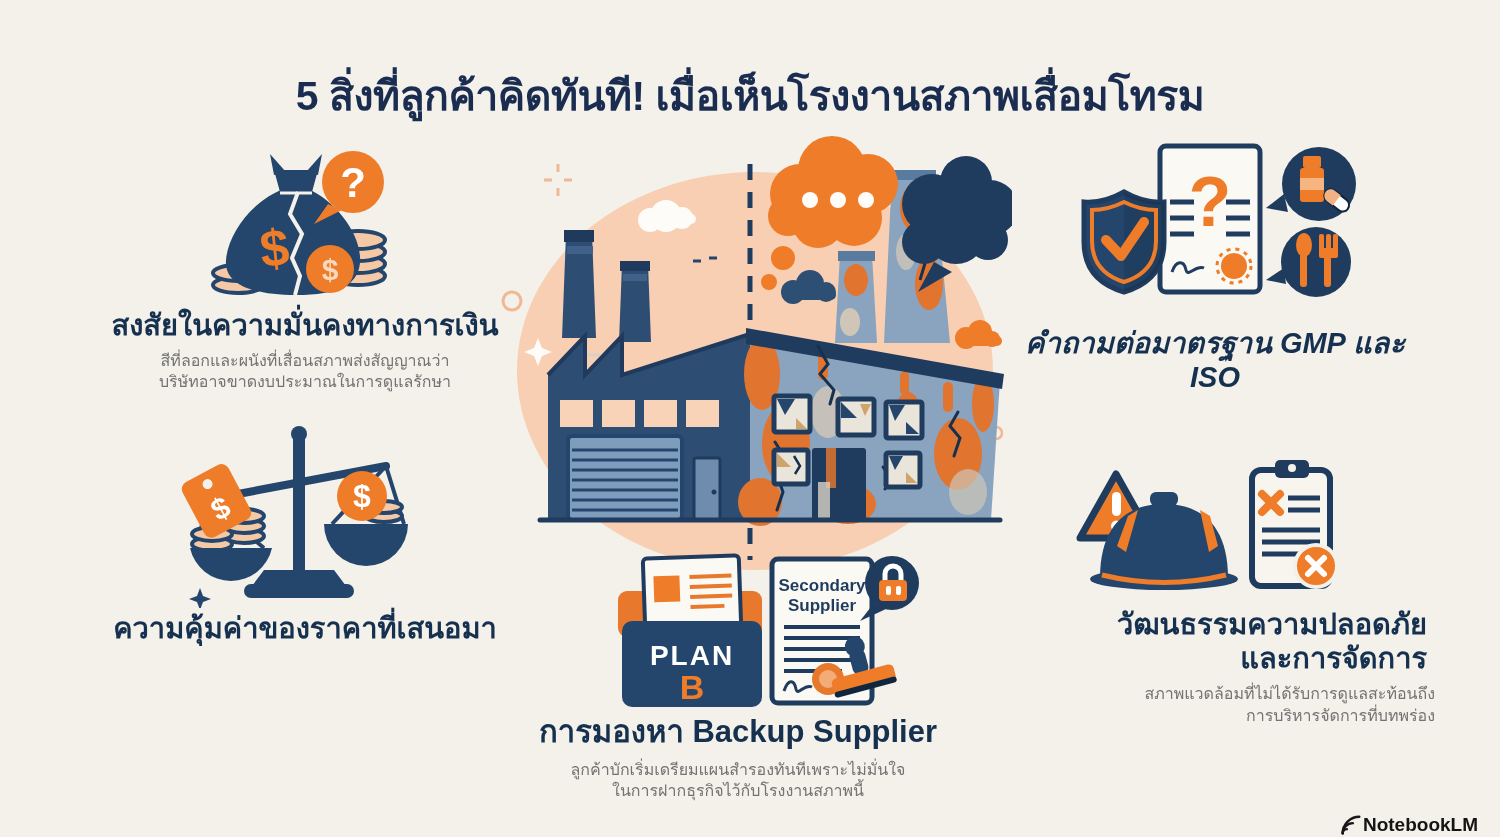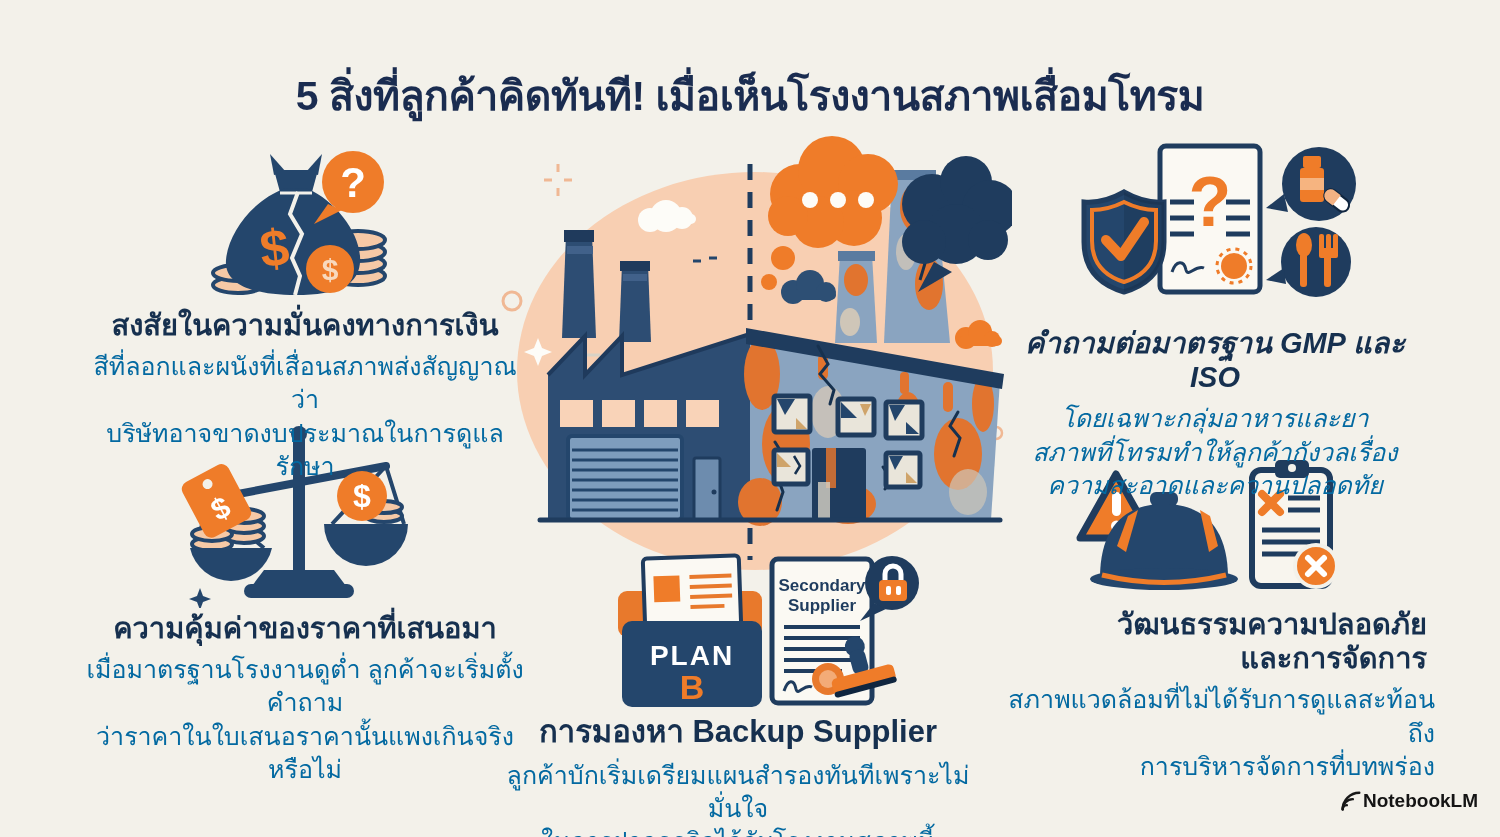--- a/index.html
+++ b/index.html
@@ -12,37 +12,37 @@
   #page-title{
     left:0;right:0;top:36px;text-align:center;
     font-size:41px;font-weight:800;color:#1a2c50;letter-spacing:-.5px;
   }
   .sec{ text-align:center; }
   .sec-h{
     margin:8px;font-size:29px;font-weight:800;color:#16304f;
     line-height:1.18;white-space:pre-line;
   }
   .sec-d{
-    margin:7px 0 0 0;font-size:25px;font-weight:500;color:#0369a1;
+    margin:7px 0 0 0;font-size:16px;font-weight:500;color:#737373;
     line-height:1.33;white-space:pre-line;
   }
   #sec-financial{left:80px;top:300px;width:450px;}
   #sec-pricing{left:80px;top:603px;width:450px;}
   #sec-gmp{left:995px;top:318px;width:440px;font-style:italic;}
   #sec-safety{left:995px;top:599px;width:440px;text-align:right;}
   #sec-backup{left:498px;top:706px;width:480px;text-align:center;}
   #sec-backup .sec-h{font-size:31px;}
   #icon-financial{left:200px;top:142px;width:205px;height:160px;}
   #icon-pricing{left:176px;top:420px;width:235px;height:188px;}
   #icon-gmp{left:1076px;top:138px;width:288px;height:162px;}
   #icon-safety{left:1072px;top:458px;width:282px;height:142px;}
   #icon-backup{left:596px;top:551px;width:338px;height:162px;}
   #center-illustration{left:488px;top:112px;width:524px;height:476px;}
   #footer-logo{
-    right:22px;bottom:24px;display:flex;align-items:center;gap:0;
+    right:22px;bottom:0;display:flex;align-items:center;gap:0;
     font-size:19px;font-weight:700;color:#141414;
   }
   svg text{font-family:"Liberation Sans","DejaVu Sans",sans-serif;}
 </style>
 </head>
 <body>
 
 <div class="canvas">
 
   <h1 class="abs" id="page-title">5 สิ่งที่ลูกค้าคิดทันที! เมื่อเห็นโรงงานสภาพเสื่อมโทรม</h1>
@@ -374,29 +374,24 @@
   </svg>
 
   <section class="abs sec" id="sec-financial">
     <h2 class="sec-h">สงสัยในความมั่นคงทางการเงิน</h2>
     <p class="sec-d">สีที่ลอกและผนังที่เสื่อนสภาพส่งสัญญาณว่า
 บริษัทอาจขาดงบประมาณในการดูแลรักษา</p>
   </section>
 
   <section class="abs sec" id="sec-pricing">
     <h2 class="sec-h">ความคุ้มค่าของราคาที่เสนอมา</h2>
-    <p class="sec-d">เมื่อมาตรฐานโรงงานดูต่ำ ลูกค้าจะเริ่มตั้งคำถาม
-ว่าราคาในใบเสนอราคานั้นแพงเกินจริงหรือไม่</p>
   </section>
 
   <section class="abs sec" id="sec-gmp">
     <h2 class="sec-h">คำถามต่อมาตรฐาน GMP และ ISO</h2>
-    <p class="sec-d">โดยเฉพาะกลุ่มอาหารและยา
-สภาพที่โทรมทำให้ลูกค้ากังวลเรื่อง
-ความสะอาดและควานปลอดทัย</p>
   </section>
 
   <section class="abs sec" id="sec-safety">
     <h2 class="sec-h">วัฒนธรรมความปลอดภัย
 และการจัดการ</h2>
     <p class="sec-d">สภาพแวดล้อมที่ไม่ได้รับการดูแลสะท้อนถึง
 การบริหารจัดการที่บทพร่อง</p>
   </section>
 
   <section class="abs sec" id="sec-backup">

